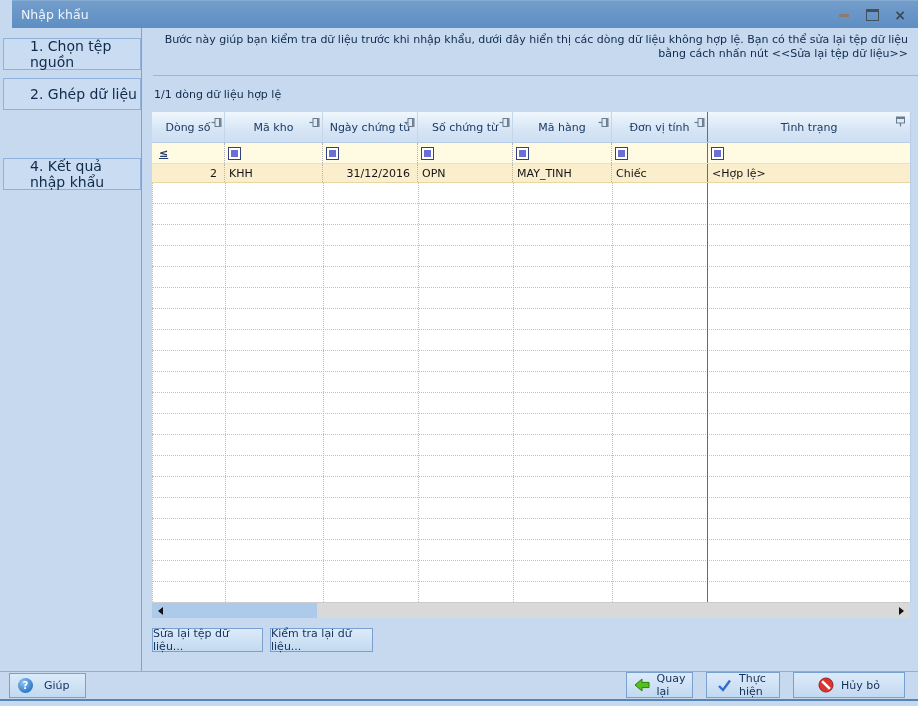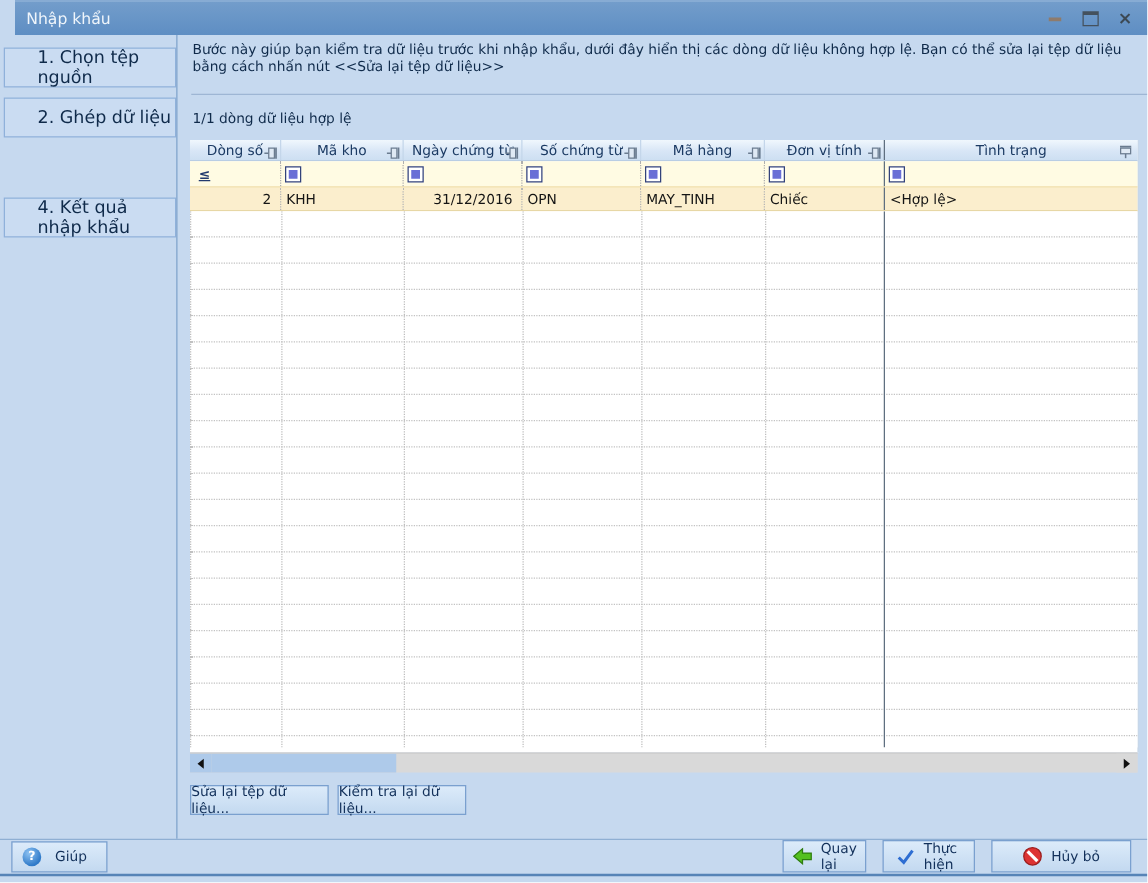--- a/index.html
+++ b/index.html
@@ -34,32 +34,32 @@
     display:flex;align-items:center;padding-left:26px;
     font-size:14px;color:#0f2a4a;
   }
   .side-item.active{
     background:#fce29f;border:1px solid #dcc06f;font-weight:bold;color:#000;
   }
   .side-divider{position:absolute;left:141px;top:28px;width:1px;height:643px;background:#7fa3cc;}
   
   .description{
     position:absolute;left:154px;top:33px;width:754px;
-    font-size:11px;line-height:14px;color:#0f2a4a;
+    font-size:11px;line-height:14px;color:#0f2a4a;text-align:right;
   }
   .sep-line{position:absolute;left:153px;top:75px;width:765px;height:1px;background:#9eb6d4;}
   .summary{position:absolute;left:154px;top:88px;font-size:11px;color:#0f2a4a;}
   
   .grid{
     position:absolute;left:152px;top:112px;width:758px;height:490px;
     background:#ffffff;border-right:1px solid #b9cde4;
   }
   .c0{width:73px;} .c1{width:98px;} .c2{width:95px;} .c3{width:95px;}
   .c4{width:99px;} .c5{width:95px;} .c6{width:203px;}
-  .ghead{display:flex;height:17px;
+  .ghead{display:flex;height:31px;
     background:linear-gradient(#f0f7fd,#d8e6f6 55%,#cddff2);
     border-bottom:1px solid #b9cde4;box-sizing:border-box;}
   .hcell{
     position:relative;display:flex;align-items:center;justify-content:center;
     font-size:11px;color:#1b3a63;box-sizing:border-box;
     border-right:1px solid #c4d6ea;cursor:default;
   }
   .hcell.c5{border-right:none;}
   .hcell.c6{border-left:1px solid #5f6f80;border-right:none;}
   .pin{position:absolute;right:2px;top:5px;}

